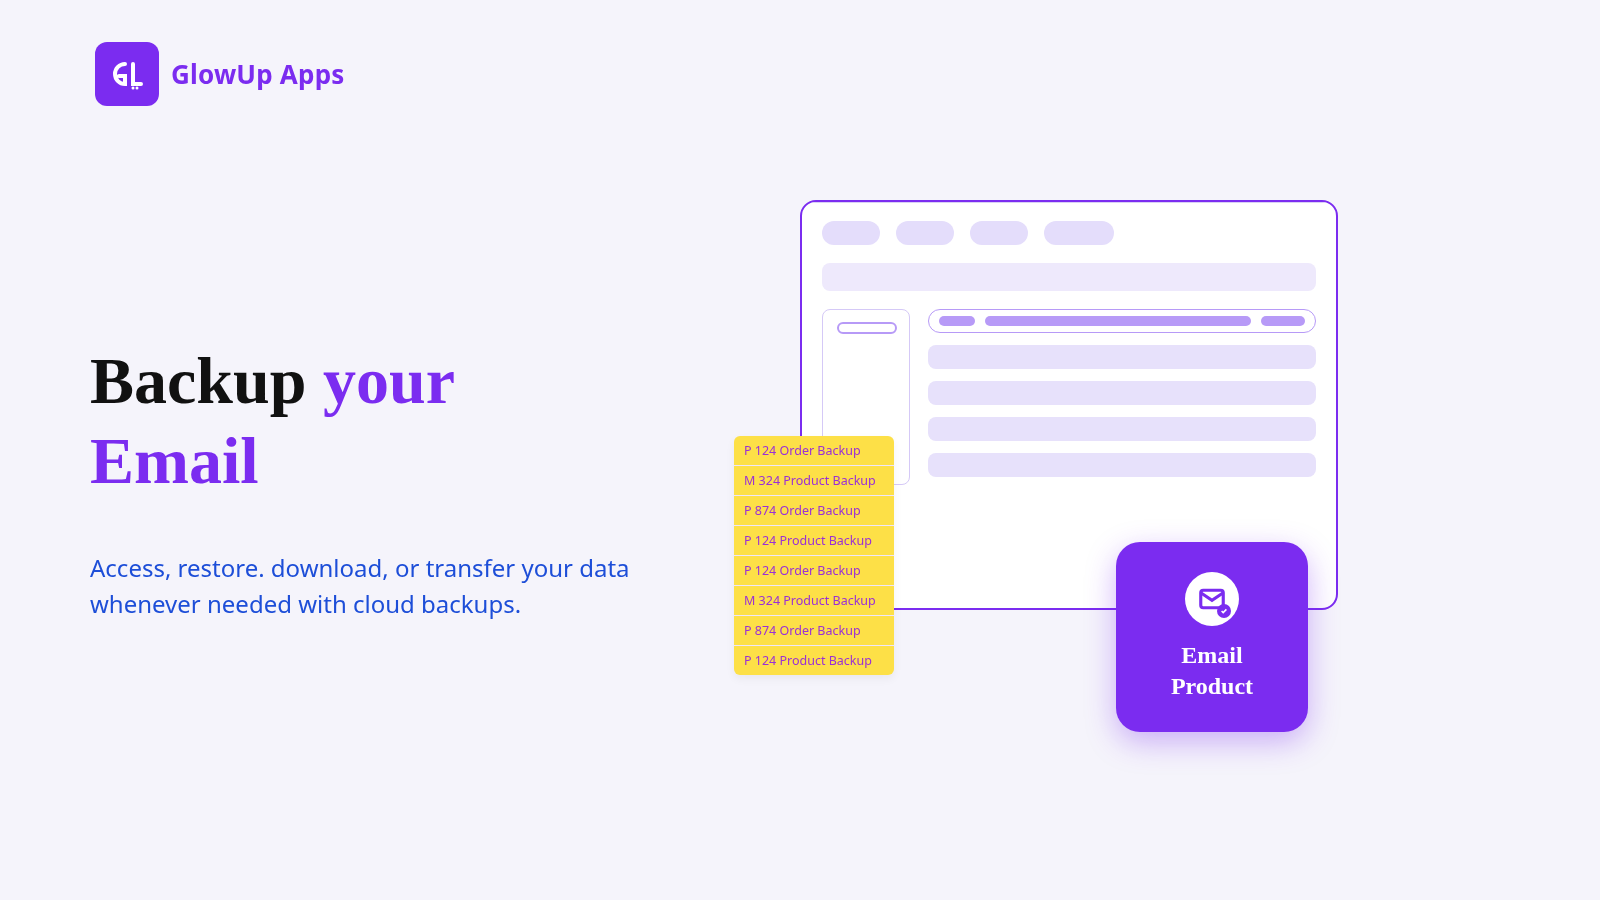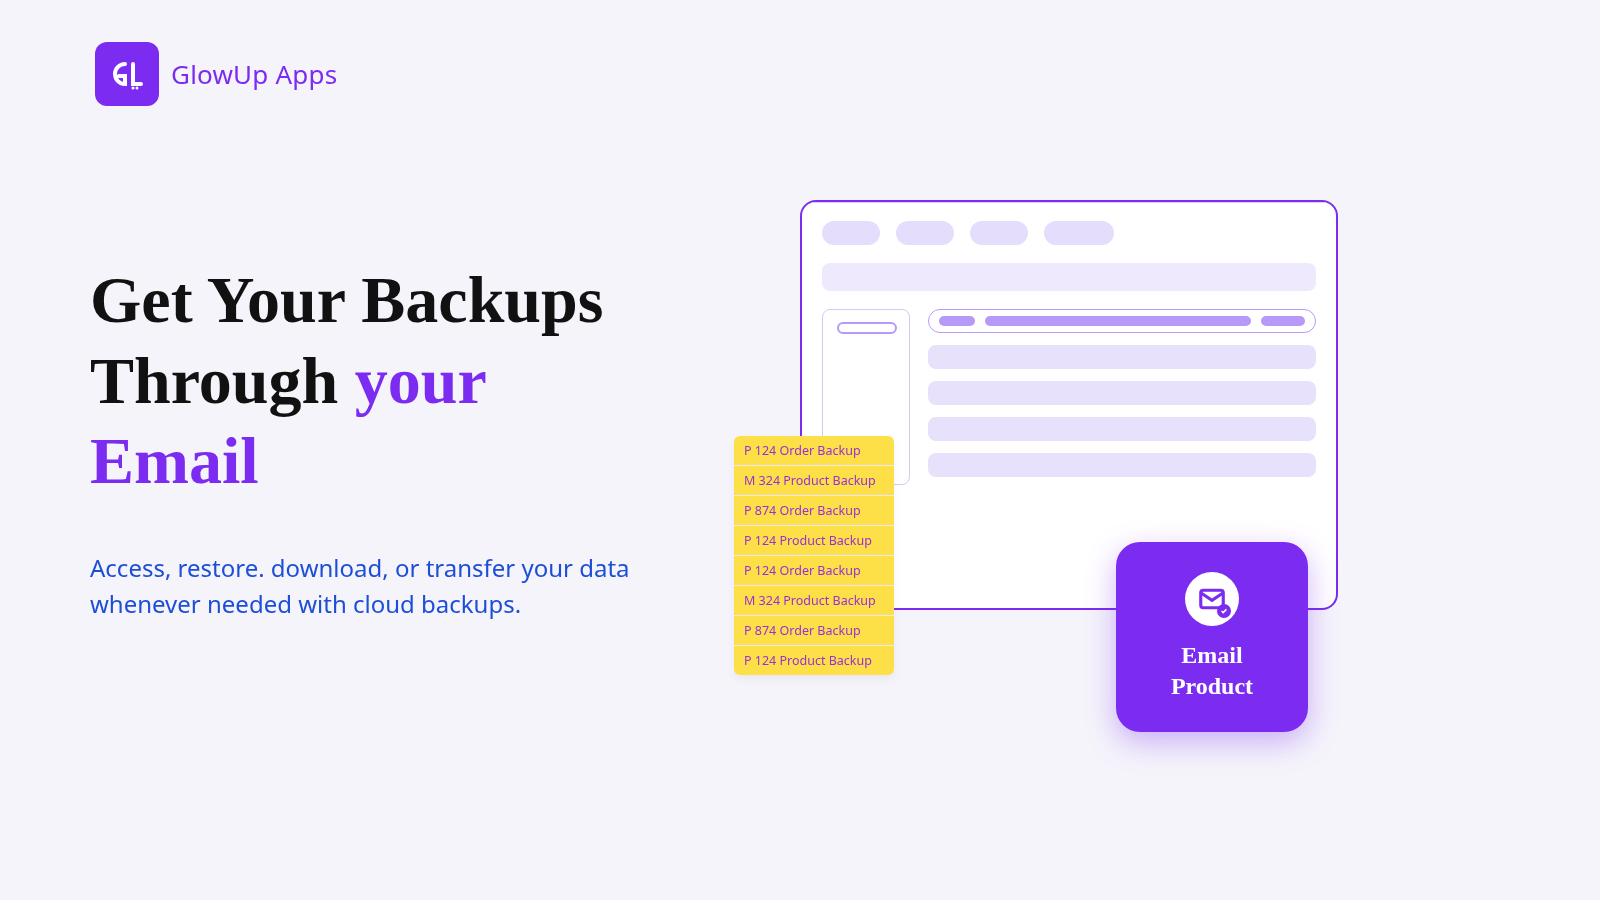--- a/index.html
+++ b/index.html
@@ -1,21 +1,21 @@
 <!DOCTYPE html>
 <html><head>
 <meta charset="utf-8">
 <style>
 * { margin:0; padding:0; box-sizing:border-box; }
 body { width:1600px; height:900px; background:#f5f4fb; font-family:system-ui,-apple-system,'Segoe UI',sans-serif; position:relative; overflow:hidden; }
 
 
 .logo { position:absolute; left:95px; top:42px; display:flex; align-items:center; gap:12px; }
 .logo-mark { width:64px; height:64px; background:#7B2CF0; border-radius:12px; display:flex; align-items:center; justify-content:center; }
-.logo-text { color:#7B2CF0; font-size:26px; font-weight:400; letter-spacing:.2px;text-align:center; }
+.logo-text { color:#7B2CF0; font-size:26px; font-weight:700; letter-spacing:.2px;text-align:center; }
 
 
 .hero { position:absolute; left:90px; top:260px; width:620px; }
 .hero-title { font-family:Georgia,'Times New Roman',serif; font-size:66px; font-weight:700; line-height:1.22; color:#111; }
 .hero-title .accent { color:#7B2CF0;font-family:Liberation Serif, serif; }
 .hero-sub { margin-top:48px; font-size:24px; line-height:1.5; color:#1d4ed8; font-weight:400; }
 
 
 .illus { position:absolute; left:800px; top:200px; width:538px; height:520px; }
 .inbox-window { position:absolute; left:0; top:0; width:538px; height:410px; border:2px solid #7B2CF0; border-radius:16px; background:#fff; overflow:hidden; }
@@ -62,22 +62,22 @@
       <path d="M26 10 L26 30 L34 30" stroke="#fff" stroke-width="4" fill="none" stroke-linecap="round"></path>
       <circle cx="26" cy="34" r="1.5" fill="#fff"></circle>
         <circle cx="30" cy="34" r="1.5" fill="#fff"></circle>
     </svg>
   </div>
   <span class="logo-text">GlowUp Apps</span>
 </div>
 
 <div class="hero">
   <h1 class="hero-title">
-    <span>Get Your Backups</span><br>
-    <span>Through</span>
+    <br>
+    <span>Backup</span>
     <span class="accent">your</span><br>
     <span class="accent">Email</span>
   </h1>
   <p class="hero-sub">Access, restore. download, or transfer your data whenever needed with cloud backups.</p>
 </div>
 
 <div class="illus">
   <div class="inbox-window">
     <div class="inbox-sep"></div>
     <div class="inbox-body">

